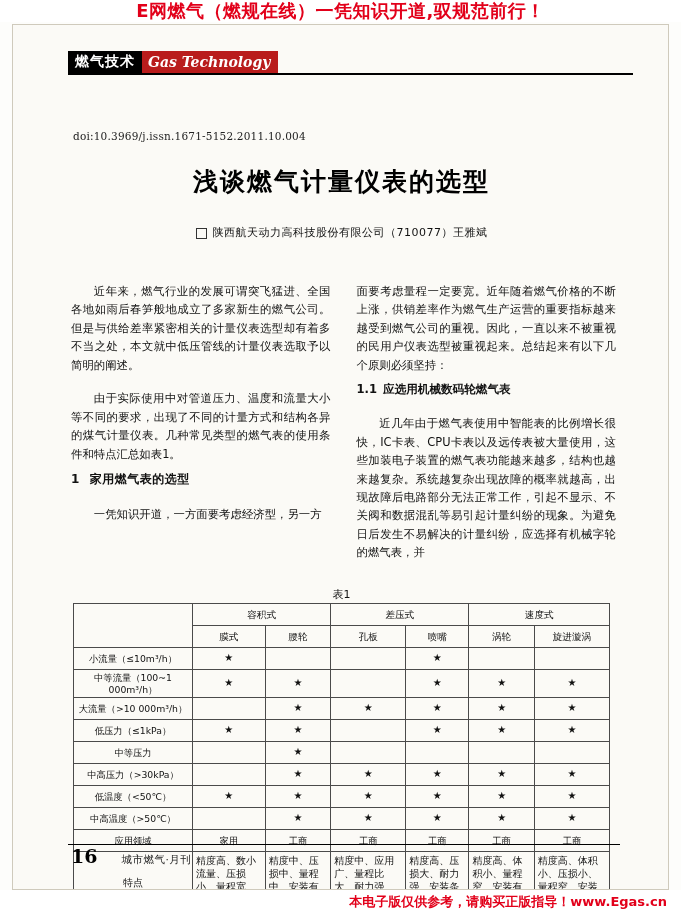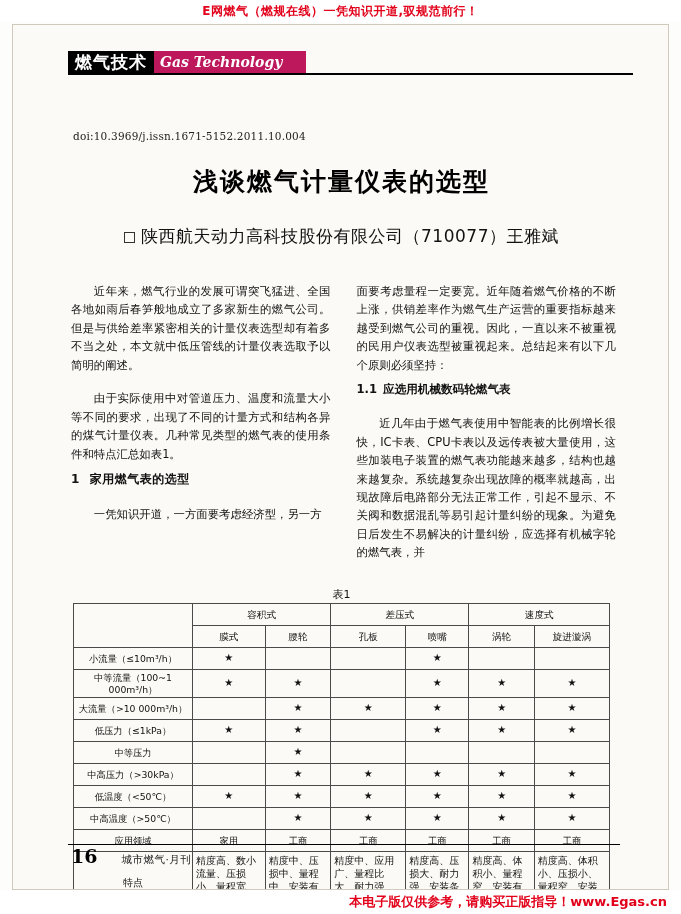--- a/index.html
+++ b/index.html
@@ -29,21 +29,21 @@
     left: 0;
     width: 681px;
     height: 22px;
     background: #ffffff;
     display: flex;
     align-items: center;
     justify-content: center;
   }
   .top-banner .txt {
     color: #e2001a;
-    font-size: 12px;
+    font-size: 18px;
     font-weight: bold;
     letter-spacing: 0.5px;
     white-space: nowrap;
     text-align: right;
   }
 
   
   .sheet {
     position: absolute;
     top: 24px;
@@ -61,35 +61,35 @@
     position: absolute;
     top: 26px;
     left: 55px;
     display: flex;
     align-items: stretch;
     height: 22px;
   }
   .runhead .cn {
     background: #000;
     color: #fff;
-    font-size: 17px;
+    font-size: 14px;
     font-weight: bold;
     padding: 2px 7px 2px 7px;
     display: flex;
     align-items: center;
     letter-spacing: 1px;
   }
   .runhead .en {
-    background: #be185d;
+    background: #b91c1c;
     color: #fff;
     font-family: "DejaVu Serif", "Liberation Serif", serif;
     font-style: italic;
     font-weight: bold;
     font-size: 14px;
-    padding: 2px 24px 2px 6px;
+    padding: 2px 8px 2px 6px;
     display: flex;
     align-items: center;
   }
   .runhead .rule {
     position: absolute;
     left: 0;
     top: 22px;
     width: 565px;
     height: 2px;
     background: #000;
@@ -119,21 +119,21 @@
     color: #000;
   }
 
   
   .author {
     position: absolute;
     top: 200px;
     left: 0;
     width: 657px;
     text-align: center;
-    font-size: 17px;
+    font-size: 11px;
     color: #111;
     letter-spacing: 0.5px;
   }
   .author .box {
     display: inline-block;
     width: 9px;
     height: 9px;
     border: 1px solid #333;
     margin-right: 6px;
     vertical-align: middle;

